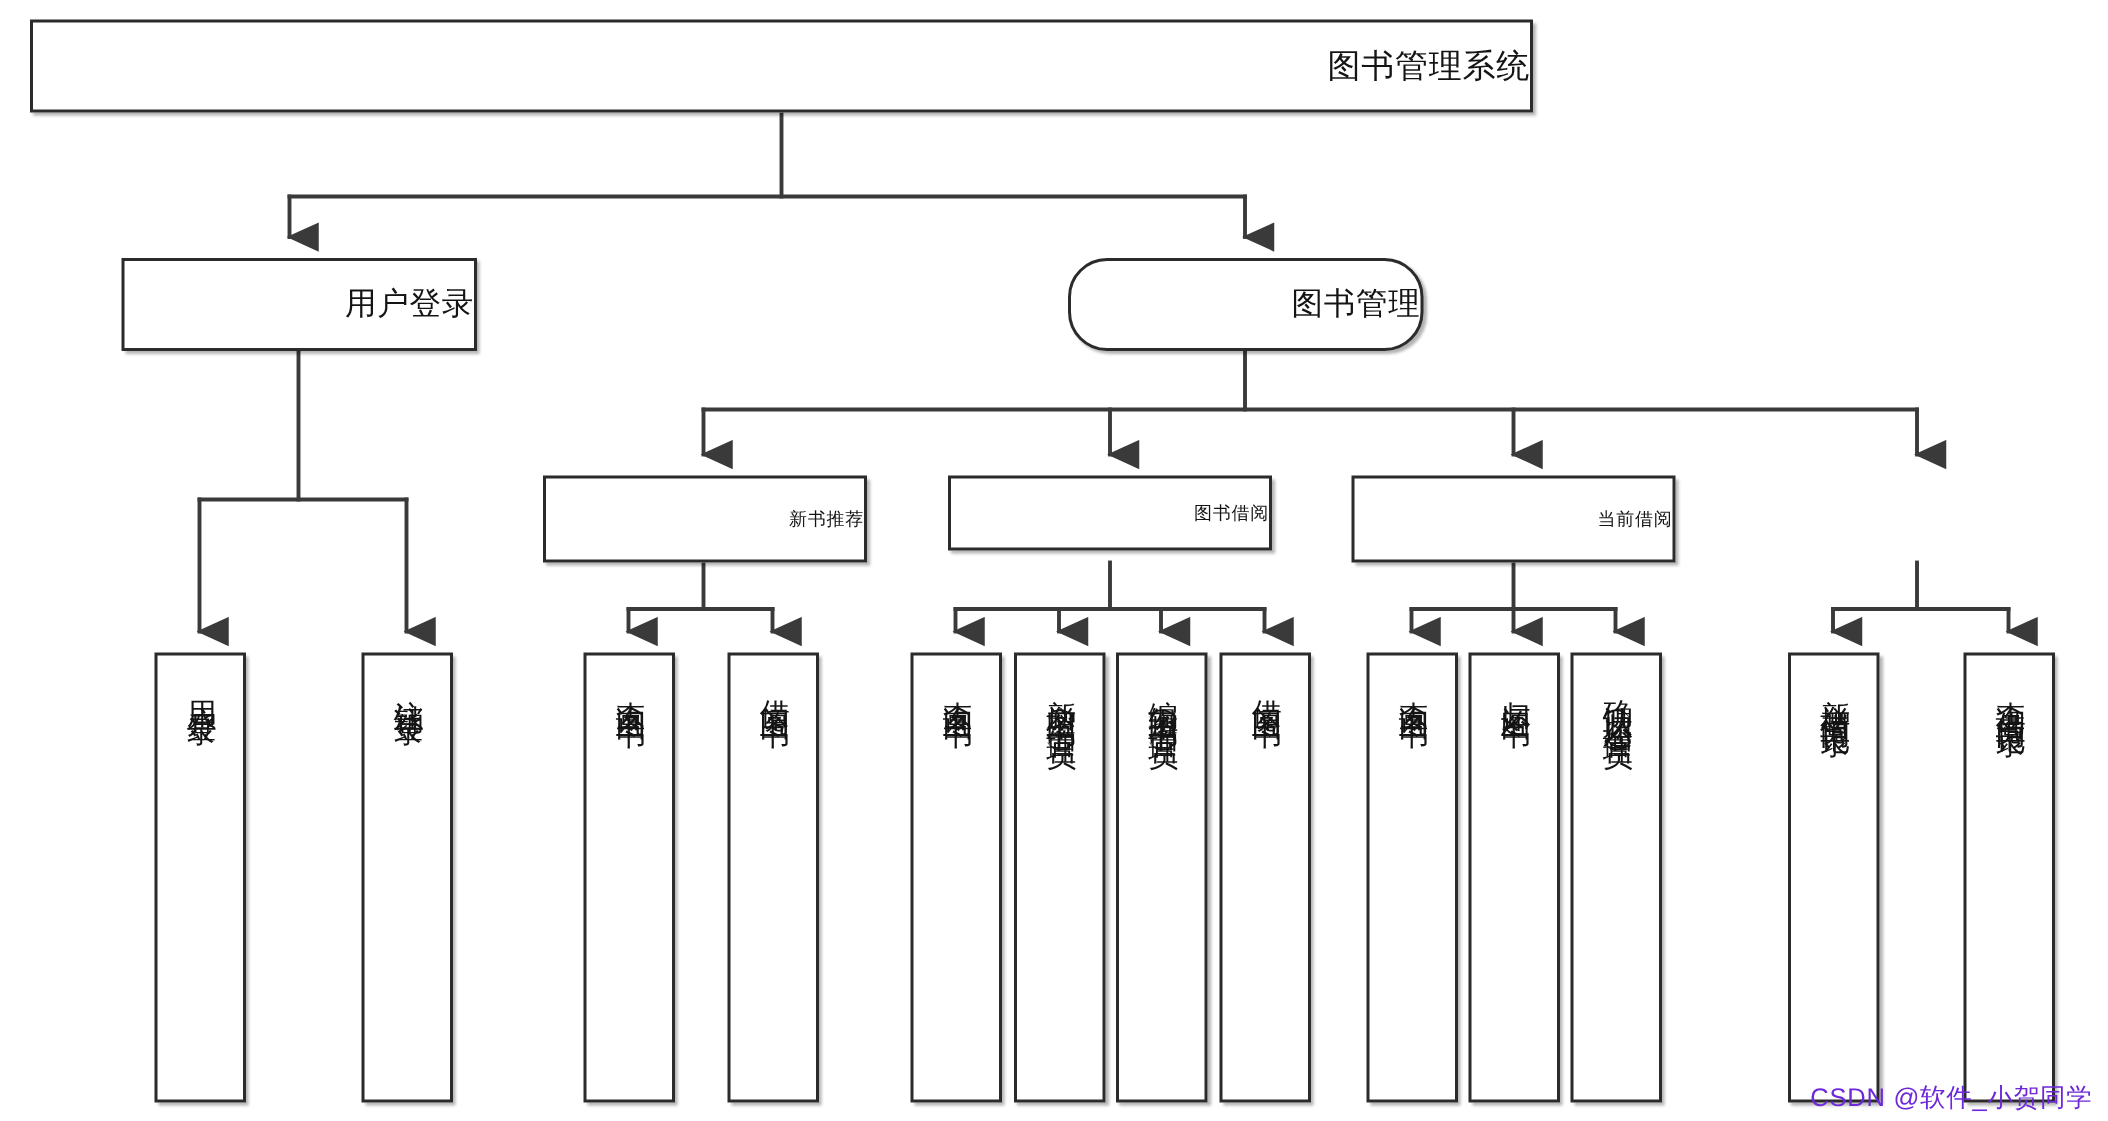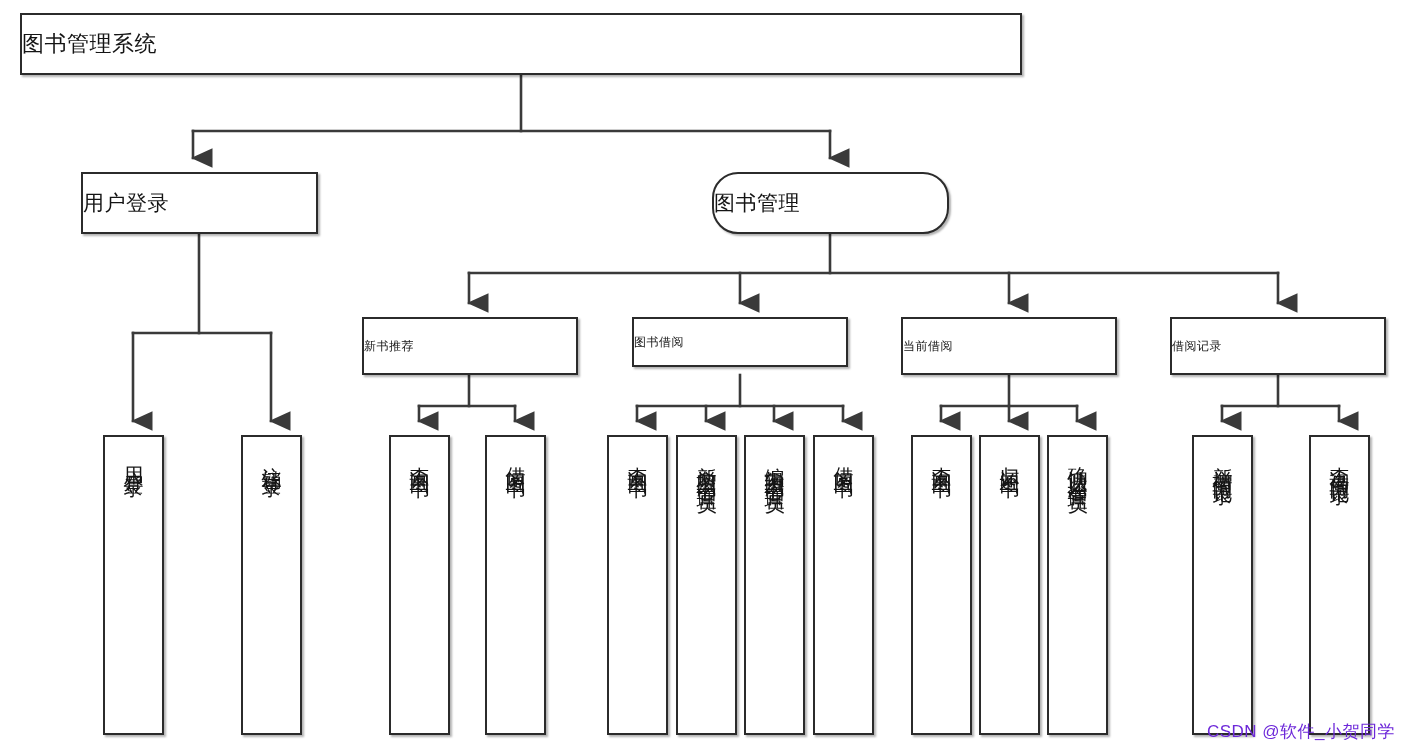--- a/index.html
+++ b/index.html
@@ -30,21 +30,21 @@
   }
   
   .node {
     position: absolute;
     box-sizing: border-box;
     background: #ffffff;
     border: 2px solid #2b2b2b;
     box-shadow: 2px 2px 2px rgba(0,0,0,0.30);
     display: flex;
     align-items: center;
-    justify-content: flex-start;
+    justify-content: flex-end;
     z-index: 2;
   }
   .node .label {
     font-size: 21px;
     line-height: 1.18;
     letter-spacing: 0.5px;
     color: #141414;
     white-space: nowrap;
     text-align: center;
   }
@@ -149,23 +149,20 @@
   </div>
 
   <div class="node level3" style="left:632px; top:317px; width:216px; height:50px;">
     <span class="label">图书借阅</span>
   </div>
 
   <div class="node level3" style="left:901px; top:317px; width:216px; height:58px;">
     <span class="label">当前借阅</span>
   </div>
 
-  <div class="node level3" style="left:1170px; top:317px; width:216px; height:58px;">
-    <span class="label">借阅记录</span>
-  </div>
 
   <div class="node leaf" style="left:103px; top:435px; width:61px; height:300px;">
     <span class="label">用户登录</span>
   </div>
 
   <div class="node leaf" style="left:241px; top:435px; width:61px; height:300px;">
     <span class="label">注销登录</span>
   </div>
 
   <div class="node leaf" style="left:389px; top:435px; width:61px; height:300px;">

